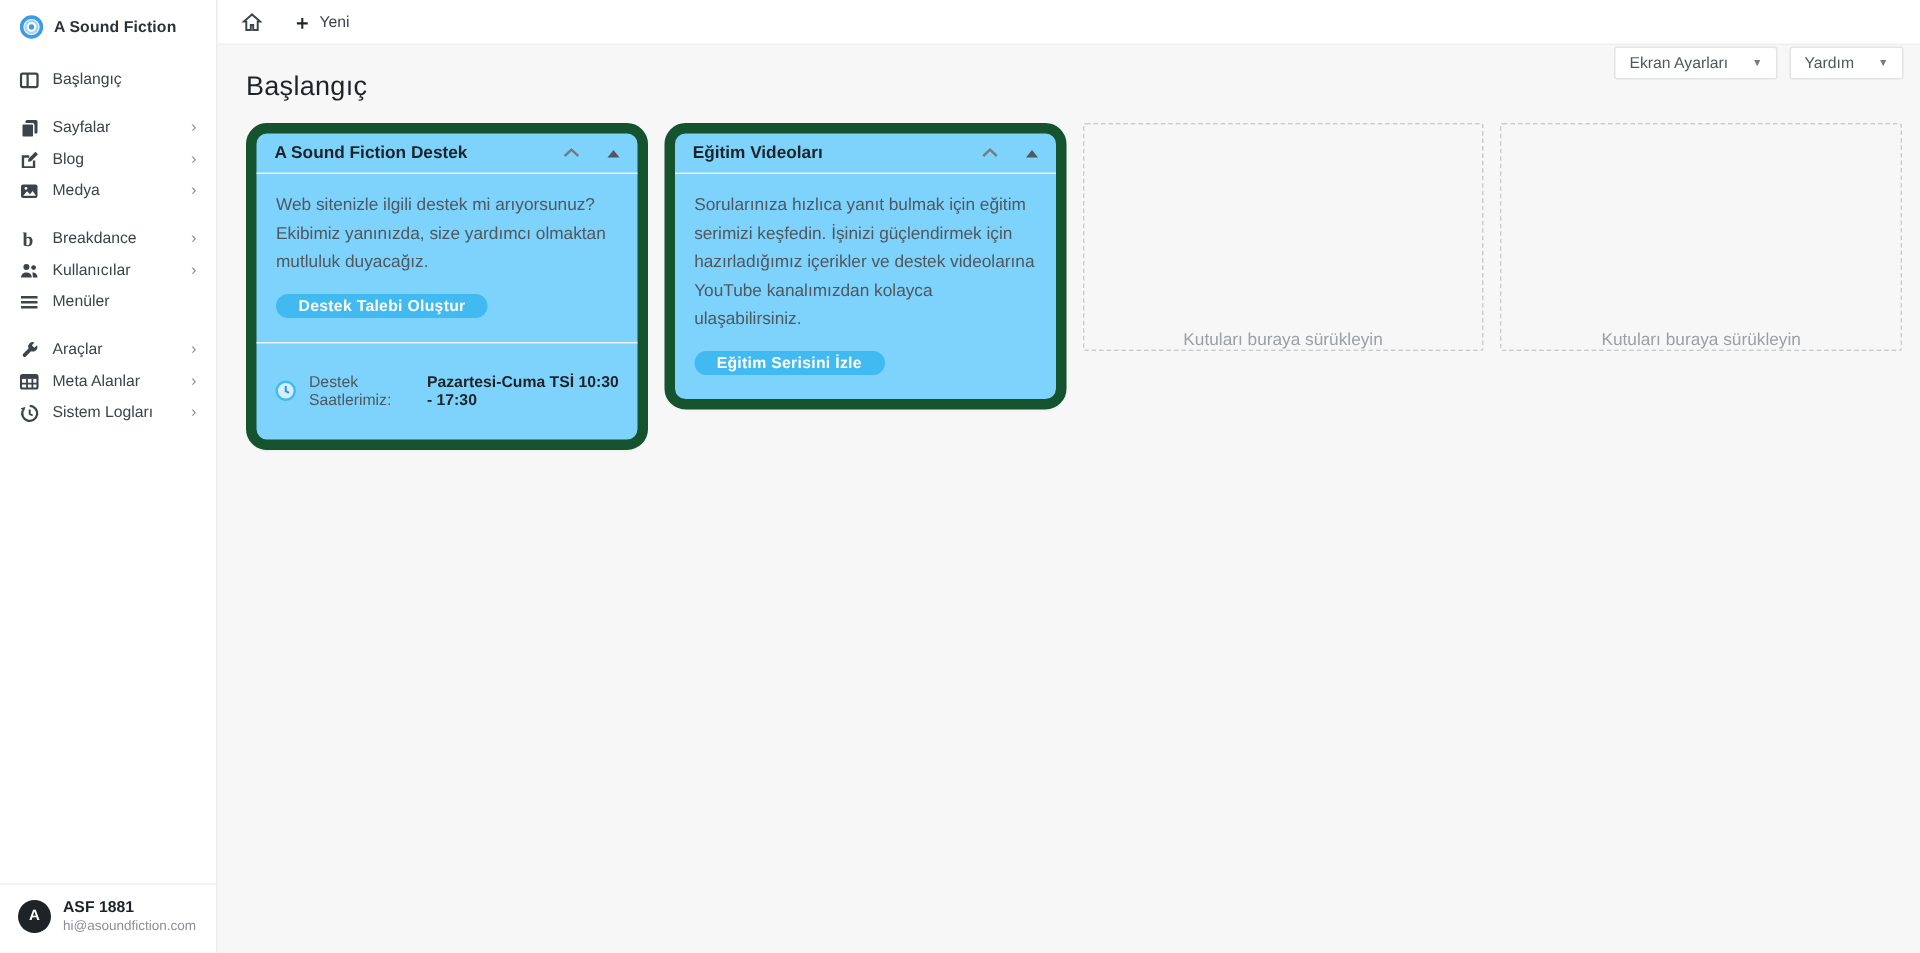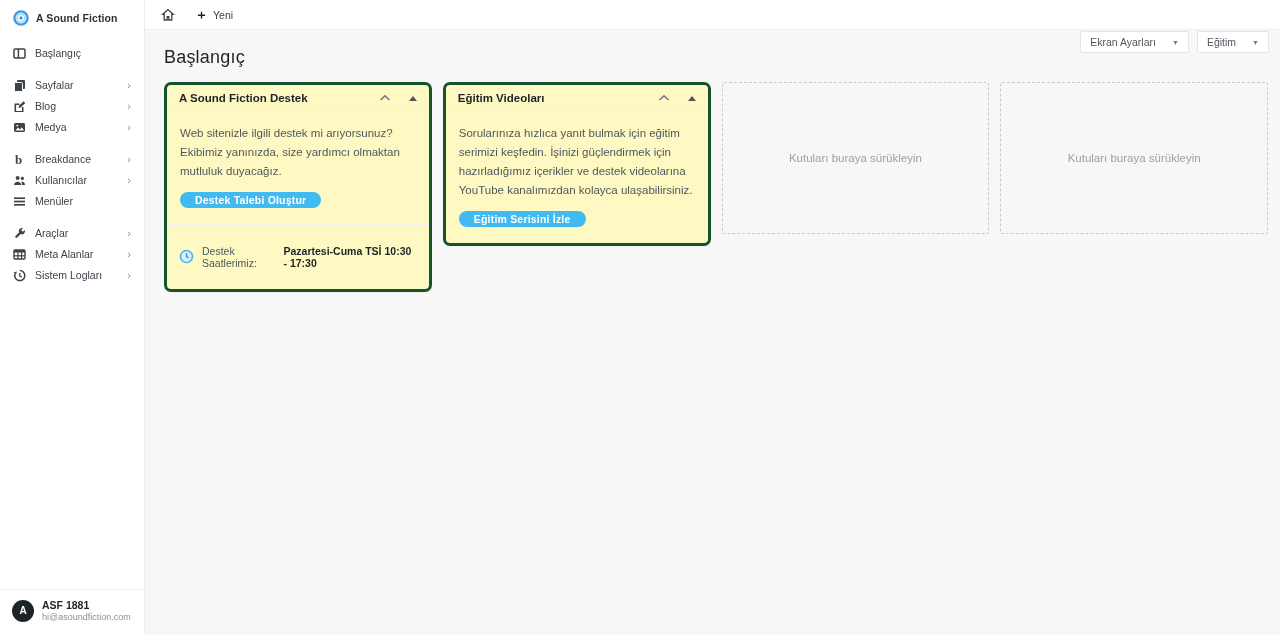--- a/index.html
+++ b/index.html
@@ -74,21 +74,21 @@
     font-size:18px; font-weight:500; color:#1d2327;
     padding:17px 0 14px 19px; letter-spacing:.2px;
   }
 
   .grid {
     display:grid; grid-template-columns:repeat(4,1fr);
     gap:11px; margin:0 12px 0 19px; align-items:start;
   }
 
   .card {
-    background:#fef9c3; border:3px solid #14532d; border-radius:7px;
+    background:#7dd3fc; border:7px solid #14532d; border-radius:14px;
     box-shadow:0 1px 1px rgba(0,0,0,.03);
   }
   .card-header {
     display:flex; align-items:center;
     padding:7px 12px; border-bottom:1px solid #f0f0f1;
   }
   .card-title { font-size:11.5px; font-weight:700; color:#1d2327; }
   .card-controls { margin-left:auto; display:flex; align-items:center; gap:18px; }
   .toggle-chevron { cursor:pointer; display:inline-flex; }
   .order-arrow {
@@ -104,21 +104,21 @@
     letter-spacing:.2px;
   }
   .card-footer {
     border-top:1px solid #f0f0f1; padding:20px 12px;
     display:flex; align-items:center; gap:8px; font-size:10.5px; color:#50575e;
   }
   .card-footer b { color:#1d2327; }
 
   .dropzone {
     height:152px; border:1px dashed #c9cbcd; border-radius:2px;
-    display:flex; align-items:center; justify-content:center;
+    display:flex; align-items:flex-end; justify-content:center;
     color:#9ba0a5; font-size:11.5px;
   }
 </style>
 </head>
 <body>
 
 <div class="sidebar">
   <div class="logo-row">
     <span class="ico" style="width:16px;height:16px;display:inline-flex;">
       <svg width="16" height="16" viewBox="0 0 16 16">
@@ -274,21 +274,21 @@
   </div>
 </div>
 
 <div class="content">
   <div class="screen-controls">
     <div class="ctrl-btn">
       <span>Ekran Ayarları</span>
       <span class="caret">▼</span>
     </div>
     <div class="ctrl-btn">
-      <span>Eğitim</span>
+      <span>Yardım</span>
       <span class="caret">▼</span>
     </div>
   </div>
 
   <div class="page-title">Başlangıç</div>
 
   <div class="grid">
 
     <div class="card">
       <div class="card-header">

